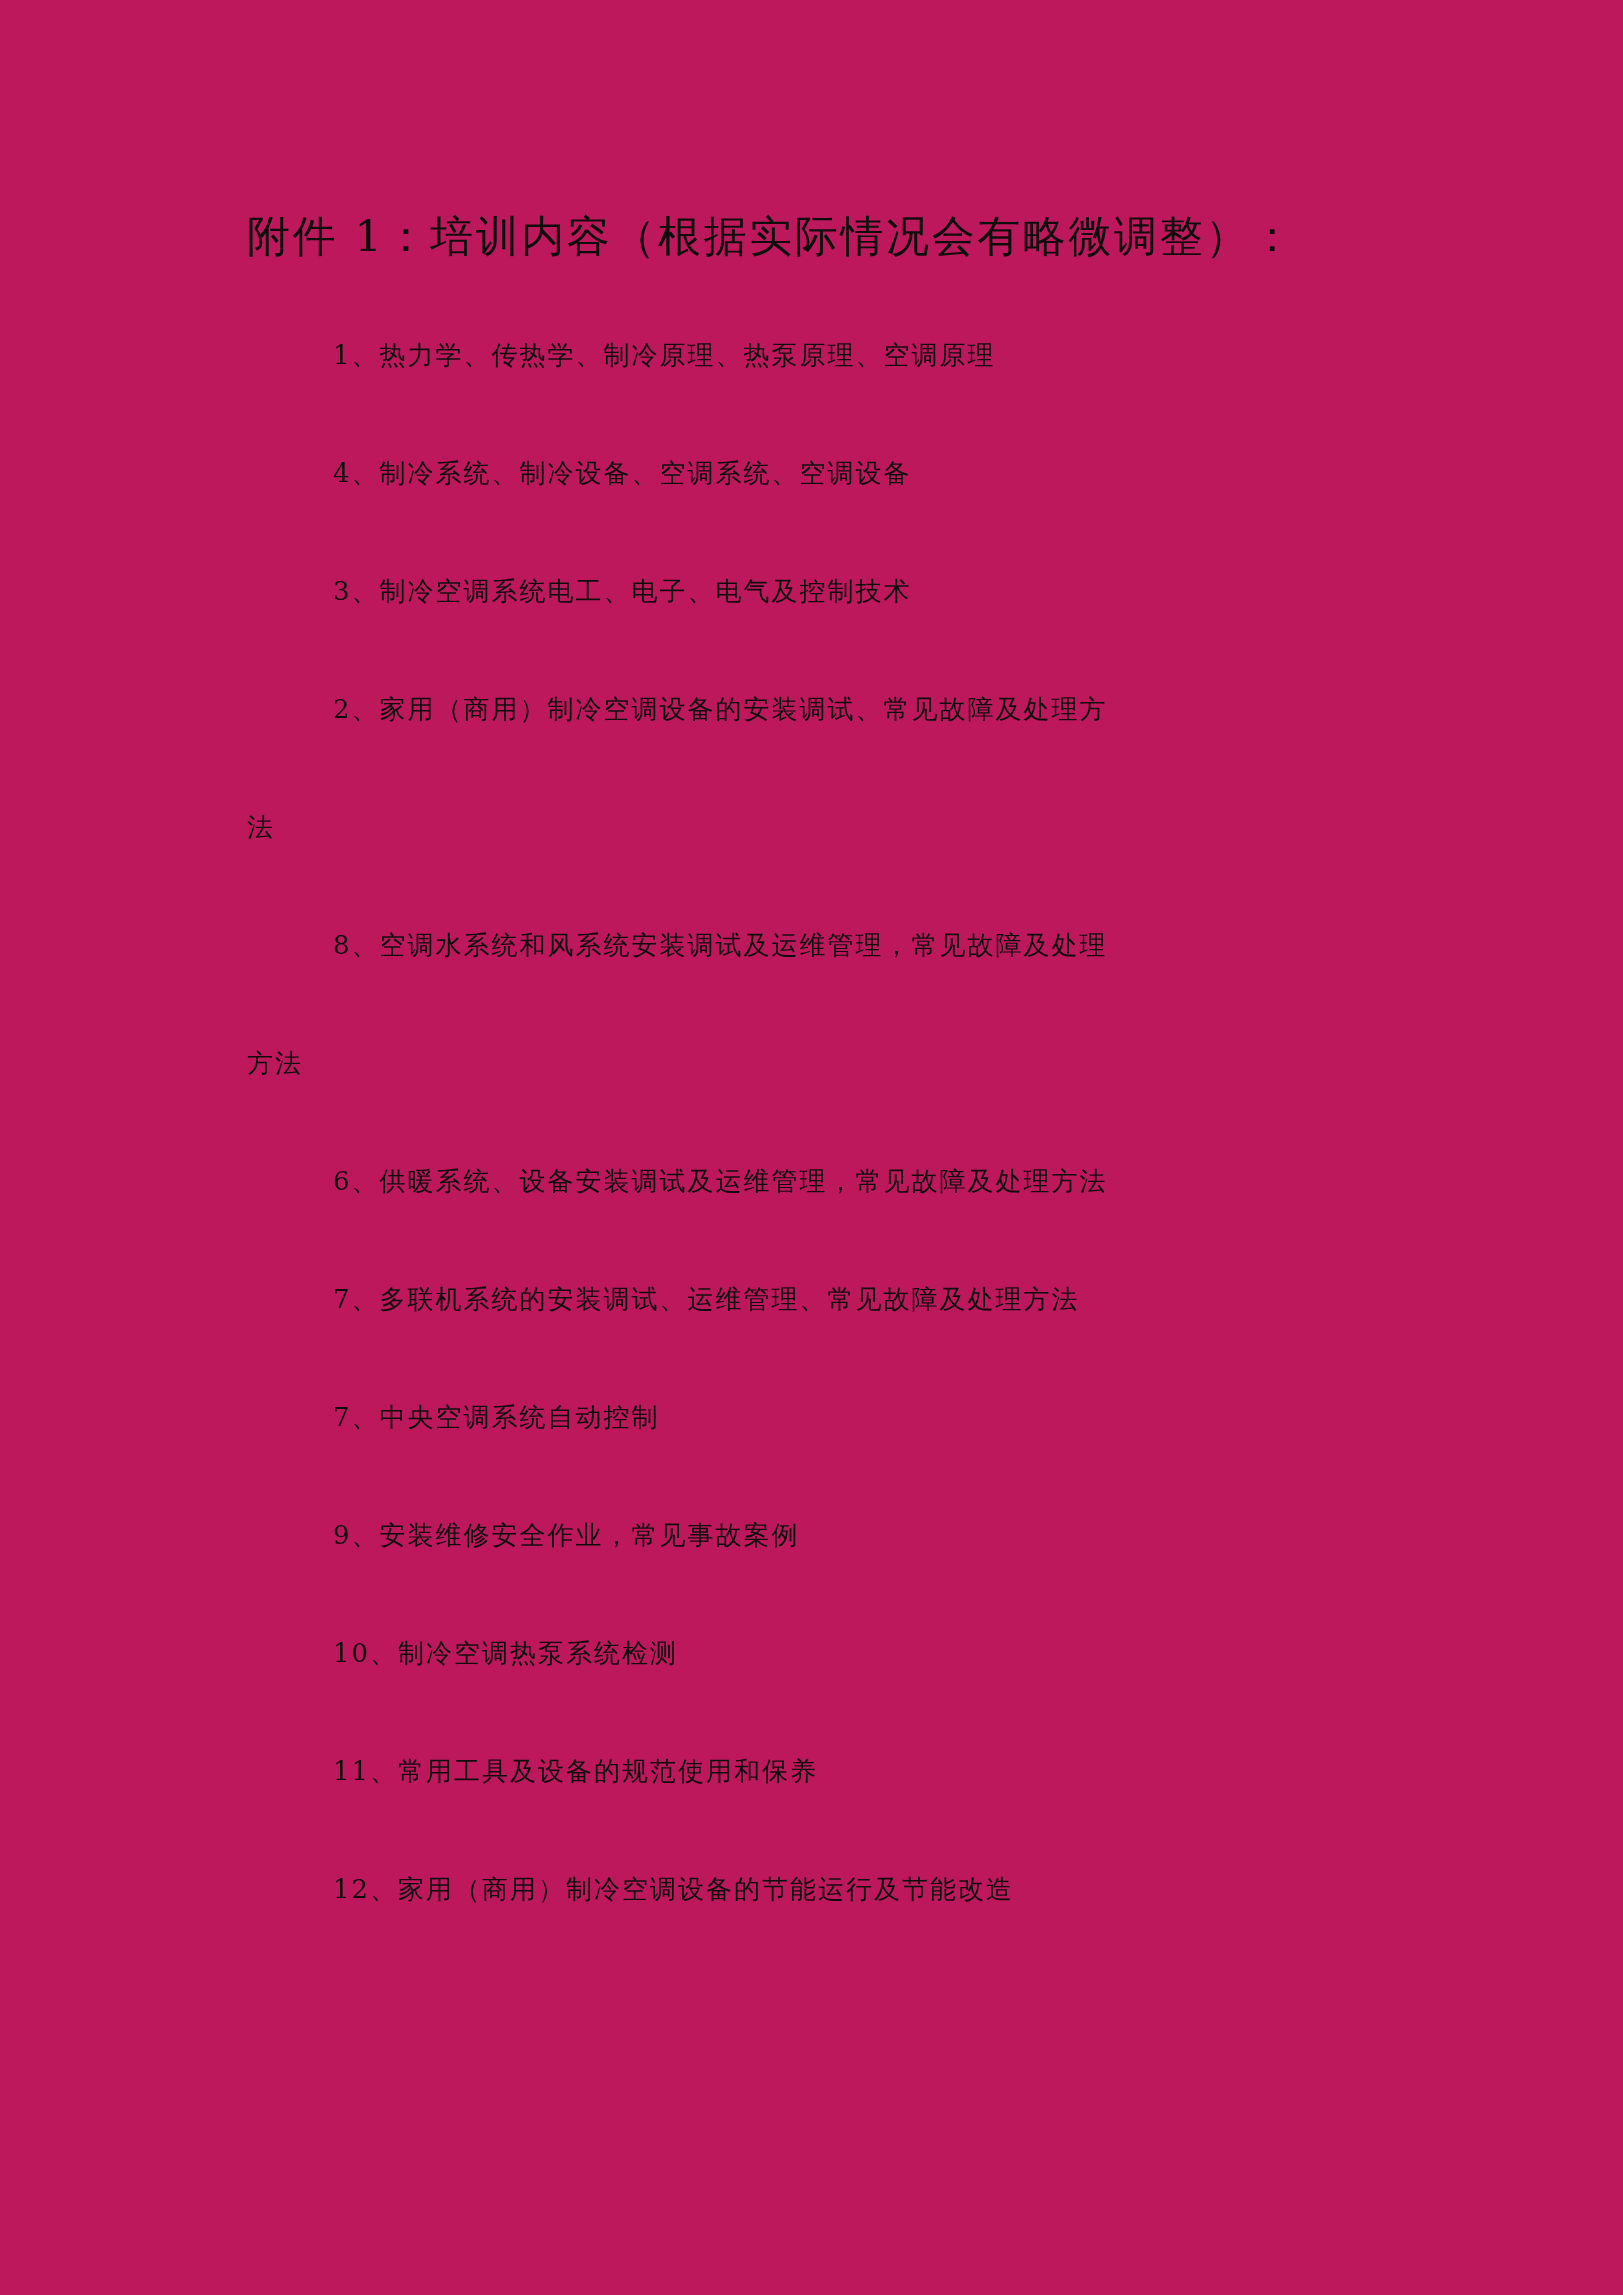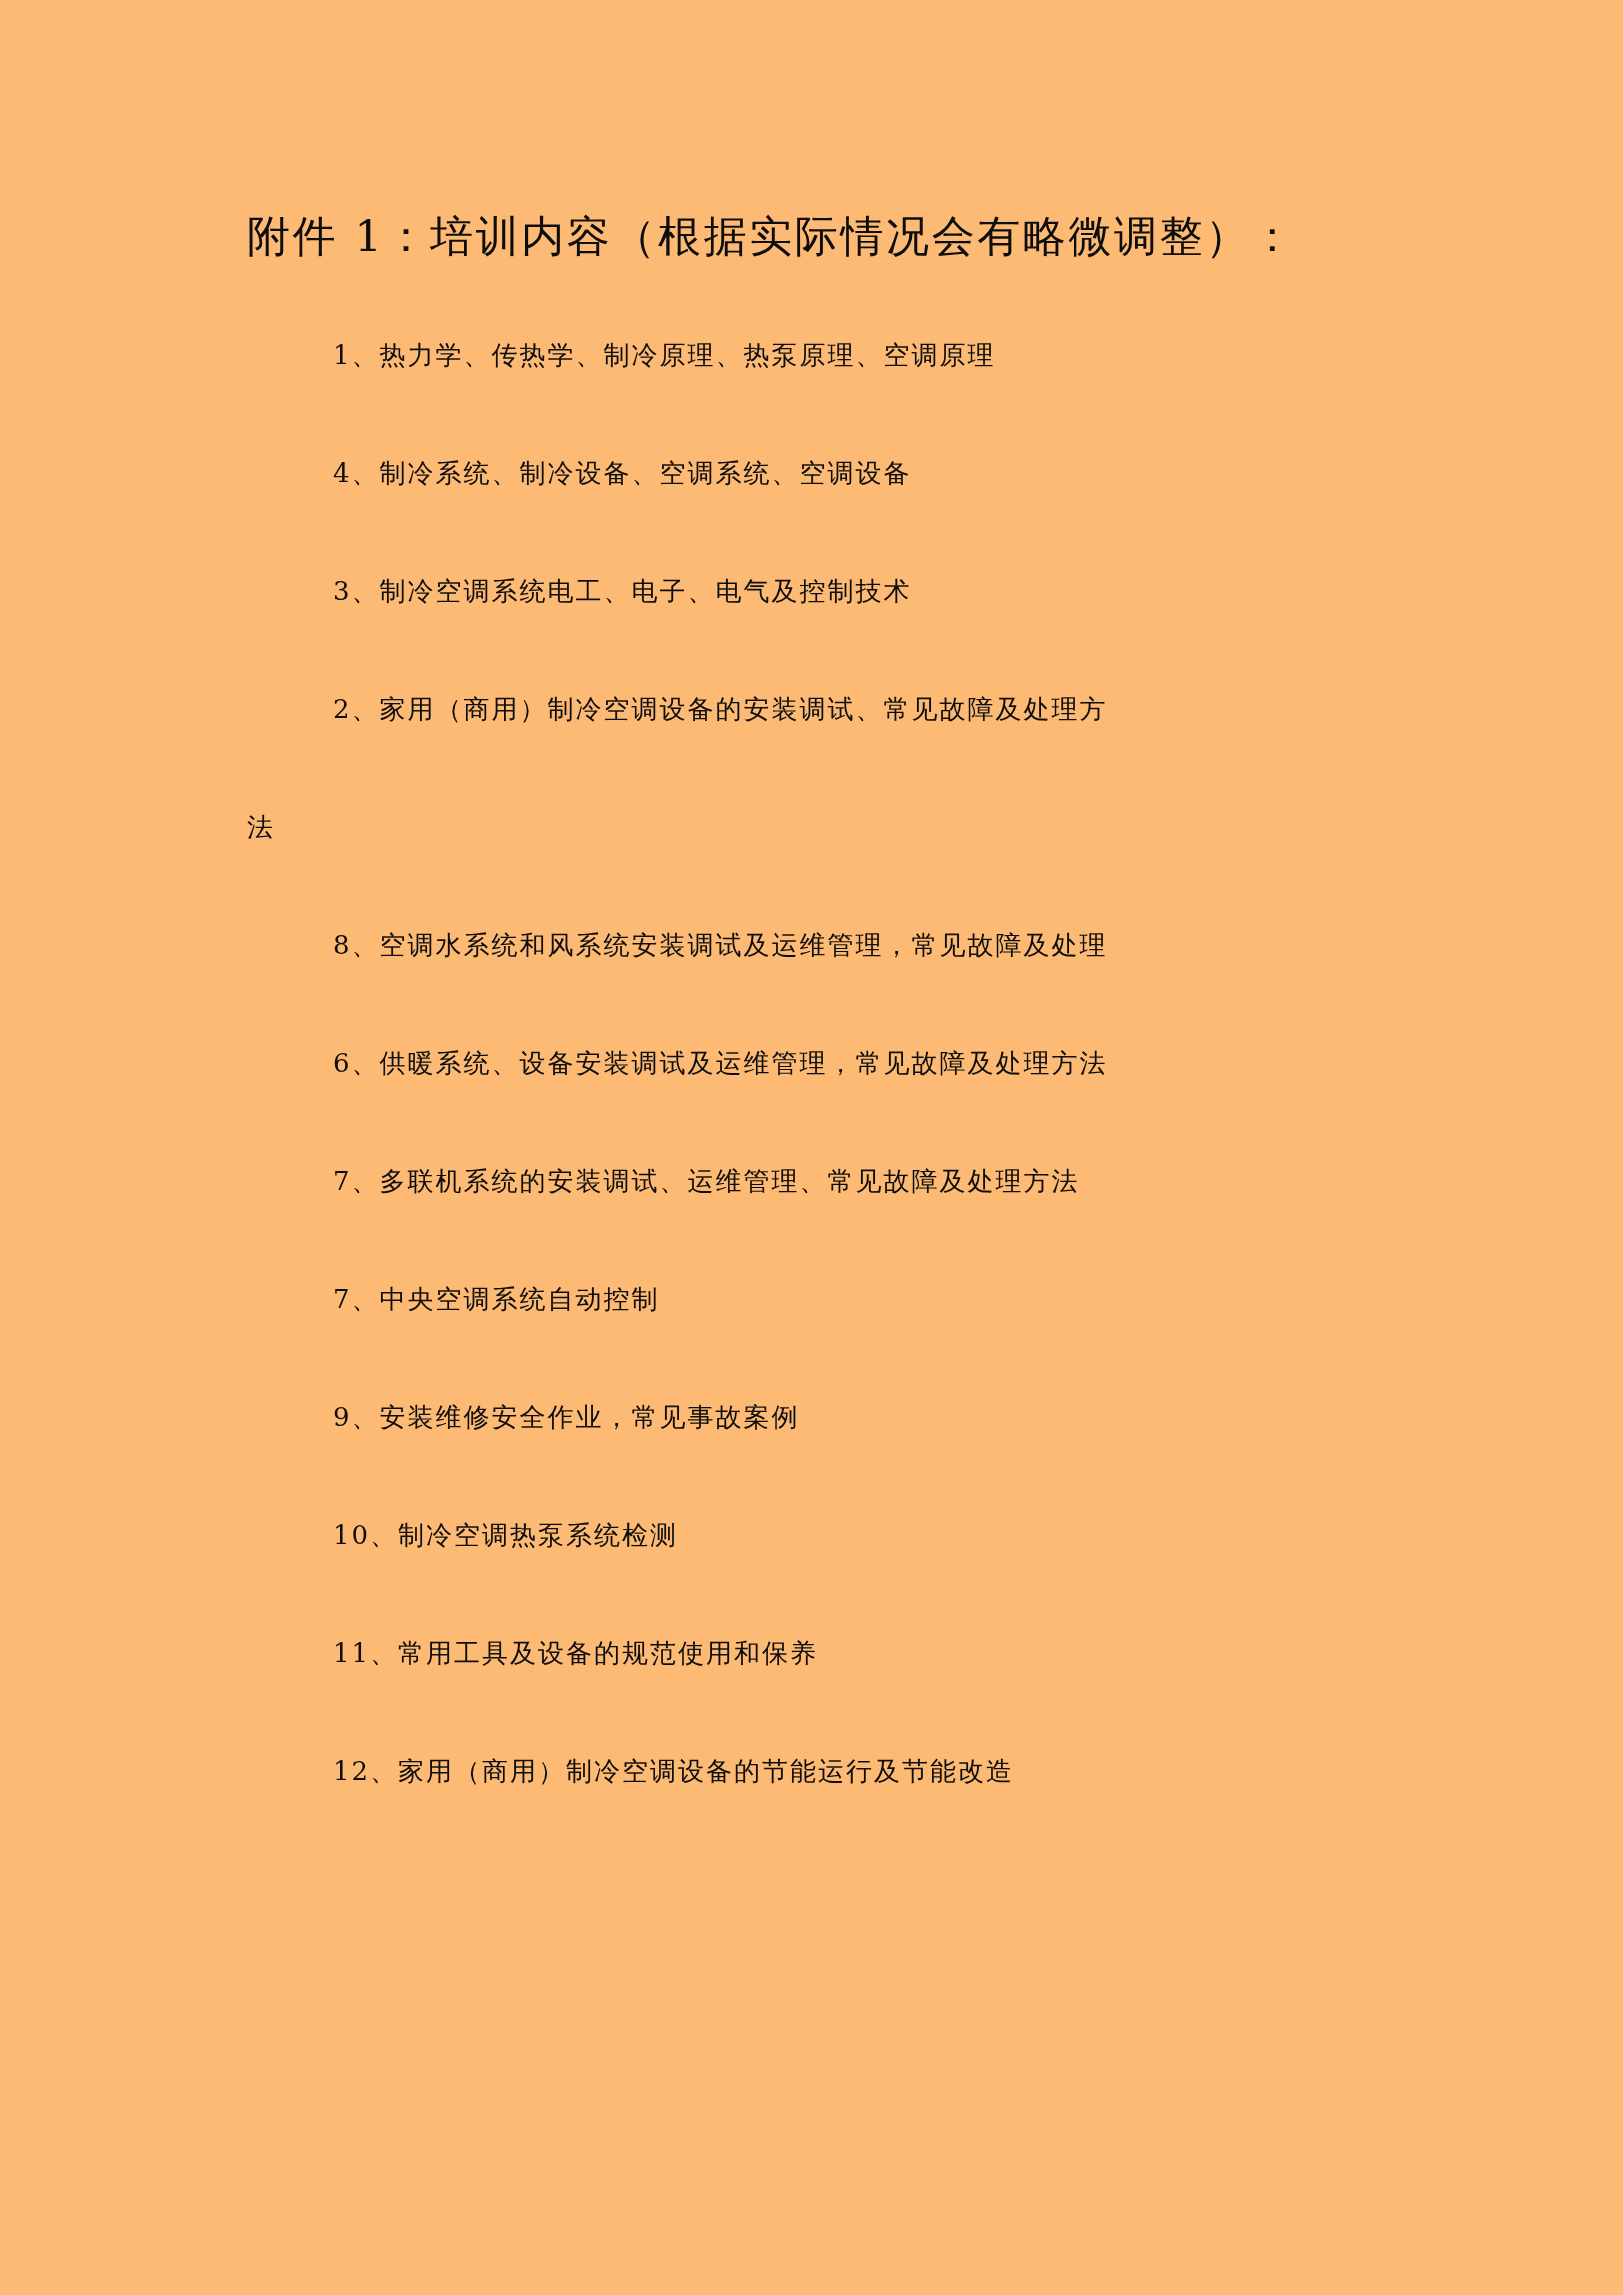--- a/index.html
+++ b/index.html
@@ -9,21 +9,21 @@
   }
   body {
     width: 1623px;
     height: 2295px;
     overflow: hidden;
   }
   .page {
     box-sizing: border-box;
     width: 1623px;
     height: 2295px;
-    background: #fdba74;
+    background: #be185d;
     padding: 178px 247px 0 247px;
     color: #0d0d0d;
     font-family: "DejaVu Serif", "Liberation Serif", serif;
   }
   .line {
     height: 118px;
     display: flex;
     align-items: center;
     white-space: pre;
     font-size: 26px;
@@ -46,20 +46,21 @@
 
 <div class="page">
   <div class="line title">附件 1：培训内容（根据实际情况会有略微调整）：</div>
   <div id="document-body">
       <div class="line item">1、热力学、传热学、制冷原理、热泵原理、空调原理</div>
       <div class="line item">4、制冷系统、制冷设备、空调系统、空调设备</div>
       <div class="line item">3、制冷空调系统电工、电子、电气及控制技术</div>
       <div class="line item">2、家用（商用）制冷空调设备的安装调试、常见故障及处理方</div>
       <div class="line continuation">法</div>
       <div class="line item">8、空调水系统和风系统安装调试及运维管理，常见故障及处理</div>
+      <div class="line continuation">方法</div>
       <div class="line item">6、供暖系统、设备安装调试及运维管理，常见故障及处理方法</div>
       <div class="line item">7、多联机系统的安装调试、运维管理、常见故障及处理方法</div>
       <div class="line item">7、中央空调系统自动控制</div>
       <div class="line item">9、安装维修安全作业，常见事故案例</div>
       <div class="line item">10、制冷空调热泵系统检测</div>
       <div class="line item">11、常用工具及设备的规范使用和保养</div>
       <div class="line item">12、家用（商用）制冷空调设备的节能运行及节能改造</div>
     </div>
 </div>
 

